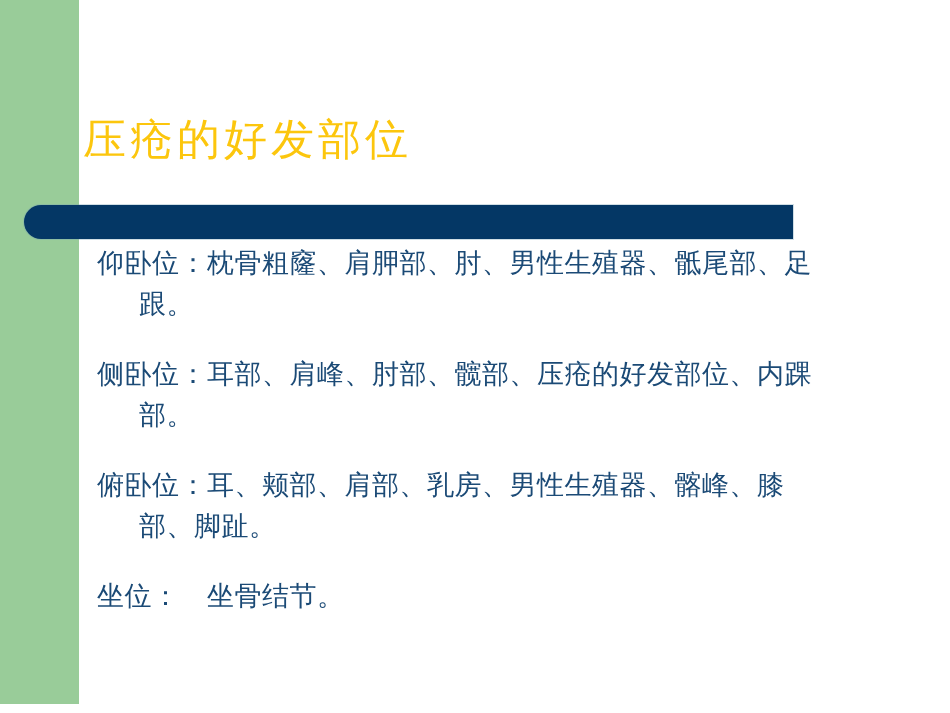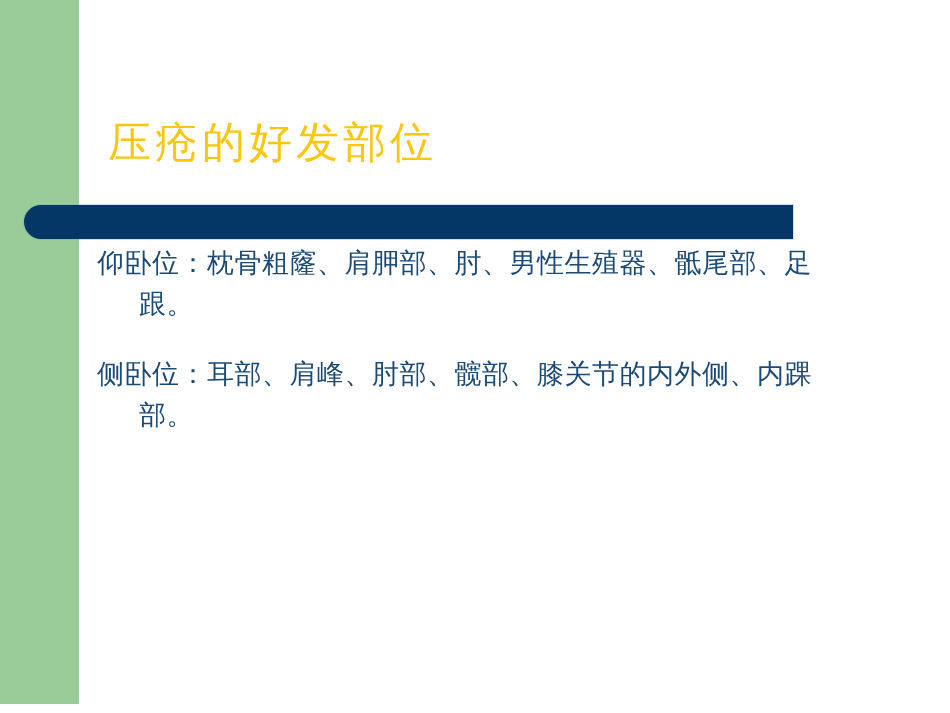--- a/index.html
+++ b/index.html
@@ -39,25 +39,25 @@
     top: 80px;
     width: 871px;
     height: 633px;
     background: #ffffff;
     border-top-left-radius: 30px;
   }
 
   
   #slide-title {
     position: absolute;
-    left: 108px;
+    left: 83px;
     top: 118px;
     width: 700px;
     color: #fcc60d;
-    font-family: Liberation Serif, serif;
+    font-family: Liberation Mono, monospace;
     font-size: 43px;
     line-height: 50px;
     letter-spacing: 4px;
     white-space: nowrap;
   }
 
   
   #accent-bar {
     position: absolute;
     left: 24px;
@@ -103,16 +103,18 @@
   <div id="green-panel"></div>
 
   <div id="white-card"></div>
 
   <div id="slide-title">压疮的好发部位</div>
 
   <div id="accent-bar"></div>
 
   <div id="body-block">
     <p class="body-para para-supine">仰卧位：枕骨粗窿、肩胛部、肘、男性生殖器、骶尾部、足跟。</p>
-    <p class="body-para para-lateral">侧卧位：耳部、肩峰、肘部、髋部、膝关节的内外侧、内踝部。</p>
+    <p class="body-para para-lateral">侧卧位：耳部、肩峰、肘部、髋部、压疮的好发部位、内踝部。</p>
+    <p class="body-para para-prone">俯卧位：耳、颊部、肩部、乳房、男性生殖器、髂峰、膝部、脚趾。</p>
+    <p class="body-para para-sitting">坐位：　坐骨结节。</p>
   </div>
 
 </div>
 
 </body></html>

